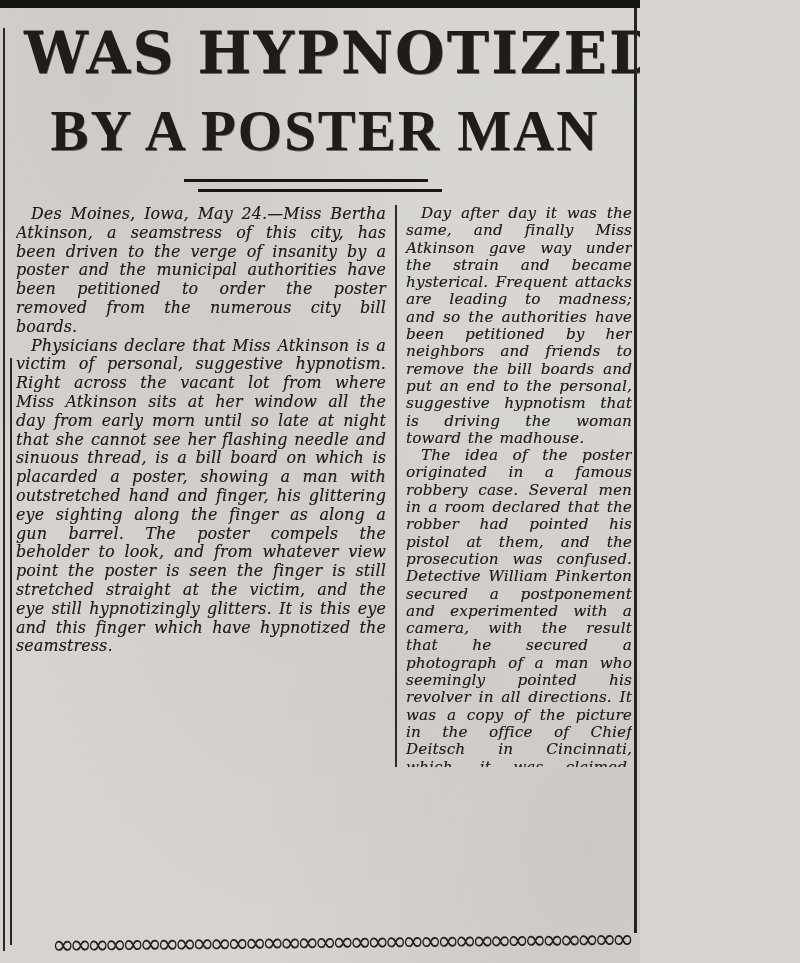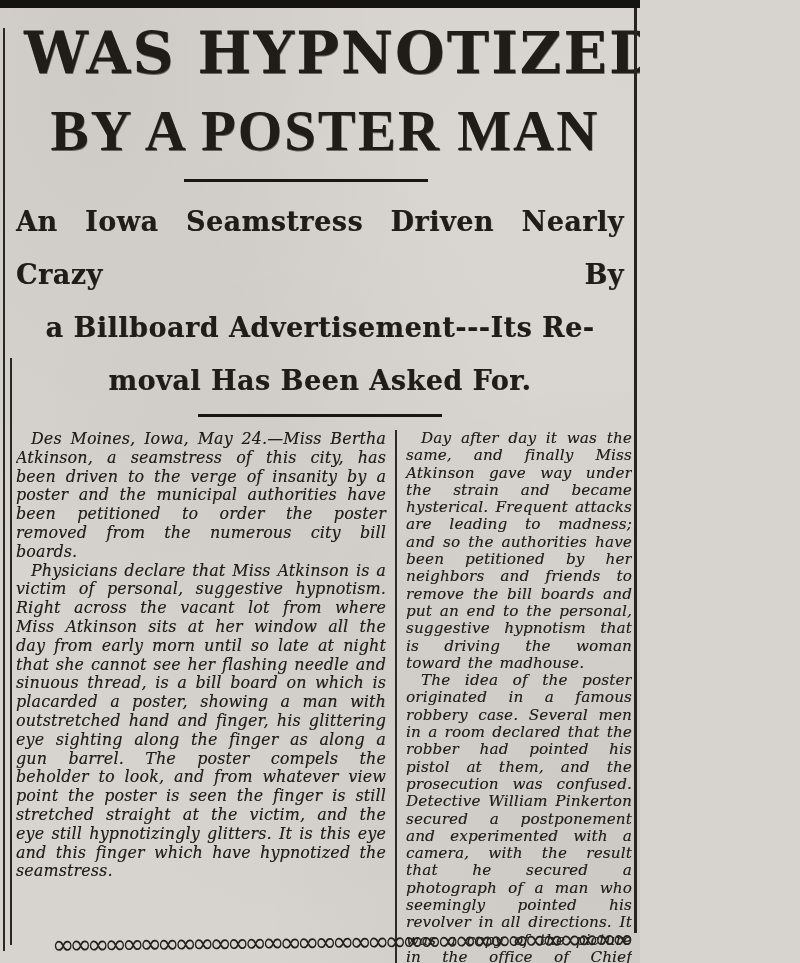--- a/index.html
+++ b/index.html
@@ -115,25 +115,20 @@
   <div class="frame-left-inner"></div>
   <div class="frame-right"></div>
 
   <div class="headline">
     <div class="headline-line first">WAS HYPNOTIZED</div>
     <div class="headline-line second">BY A POSTER MAN</div>
   </div>
 
   <div class="short-rule"></div>
 
-  <div class="subhead">
-    <div class="subhead-line justify">An Iowa Seamstress Driven Nearly Crazy By</div>
-    <div class="subhead-line center">a Billboard Advertisement---Its Re-</div>
-    <div class="subhead-line center">moval Has Been Asked For.</div>
-  </div>
 
   <div class="short-rule lower"></div>
 
   <div class="columns">
     <div class="col col-left">
       <p>Des Moines, Iowa, May 24.—Miss Bertha Atkinson, a seamstress of this city, has been driven to the verge of insanity by a poster and the municipal authorities have been petitioned to order the poster removed from the numerous city bill boards.</p>
       <p>Physicians declare that Miss Atkinson is a victim of personal, suggestive hypnotism.  Right across the vacant lot from where Miss Atkinson sits at her window all the day from early morn until so late at night that she cannot see her flashing needle and sinuous thread, is a bill board on which is placarded a poster, showing a man with outstretched hand and finger, his glittering eye sighting along the finger as along a gun barrel.  The poster compels the beholder to look, and from whatever view point the poster is seen the finger is still stretched straight at the victim, and the eye still hypnotizingly glitters. It is this eye and this finger which have hypnotized the seamstress.</p>
     </div>
     <div class="col col-right">
       <p>Day after day it was the same, and finally Miss Atkinson gave way under the strain and became hysterical.  Frequent attacks are leading to madness; and so the authorities have been petitioned by her neighbors and friends to remove the bill boards and put an end to the personal, suggestive hypnotism that is driving the woman toward the madhouse.</p>

